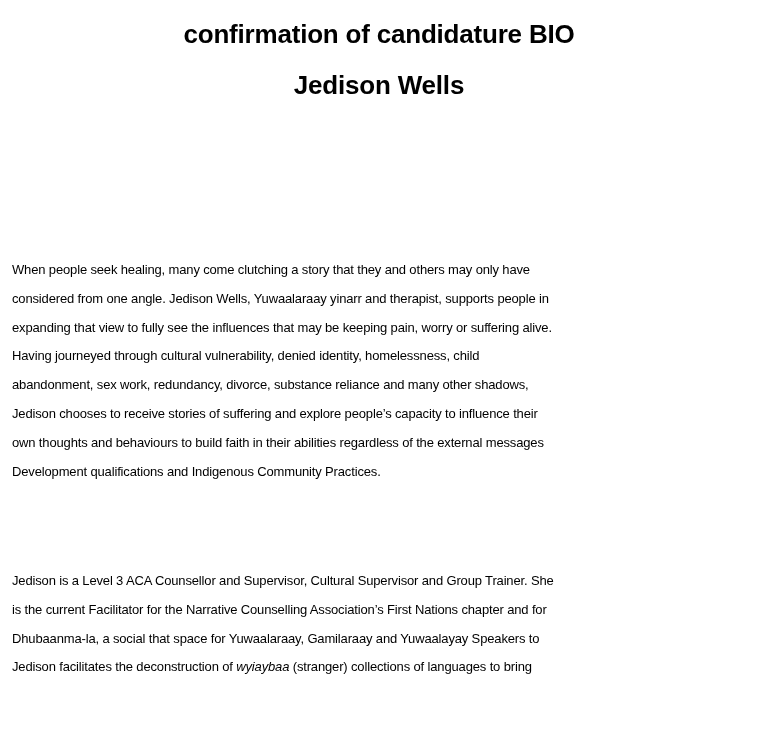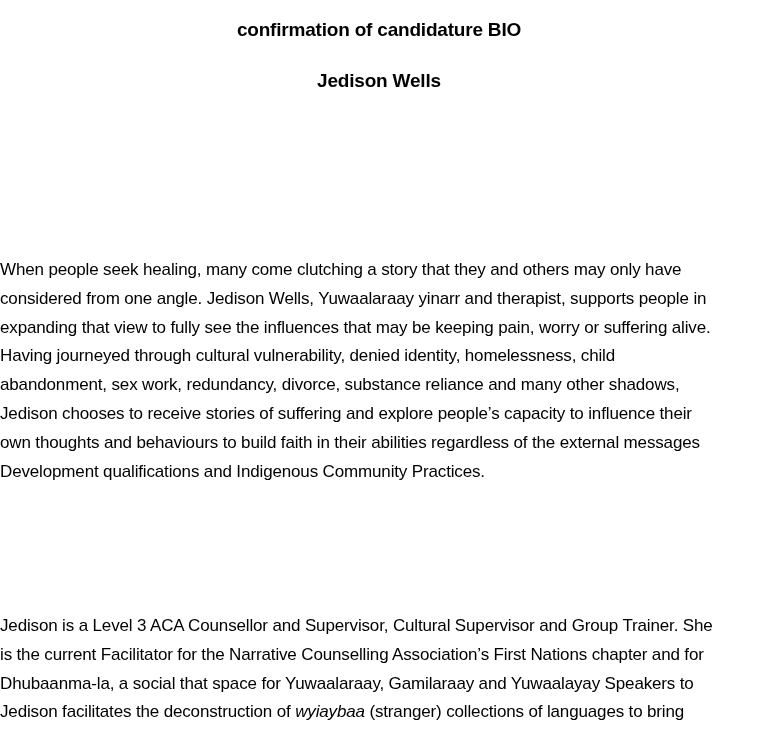--- a/index.html
+++ b/index.html
@@ -14,37 +14,37 @@
       position: relative;
       font-family: "Liberation Sans", sans-serif;
       color: #000000;
     }
     .title {
       position: absolute;
       left: 0;
       width: 758px;
       text-align: center;
       font-weight: bold;
-      font-size: 19px;
+      font-size: 26px;
       letter-spacing: -0.2px;
       margin: 0;
     }
     #doc-title { top: 19px; }
     #doc-name { top: 70px; }
     .para {
       position: absolute;
-      left: 0;
+      left: 12px;
       width: 750px;
       margin: 0;
-      font-size: 17px;
+      font-size: 13px;
       line-height: 28.8px;
       letter-spacing: -0.15px;
     }
     #para-1 { top: 256px; }
-    #para-2 { top: 567px; margin-top: 45px; }
+    #para-2 { top: 567px; }
     .line {
       display: block;
       white-space: nowrap;
     }
     em { font-style: italic; }
   </style>
 </head>
 <body>
 
 <h1 class="title" id="doc-title">confirmation of candidature BIO</h1>

